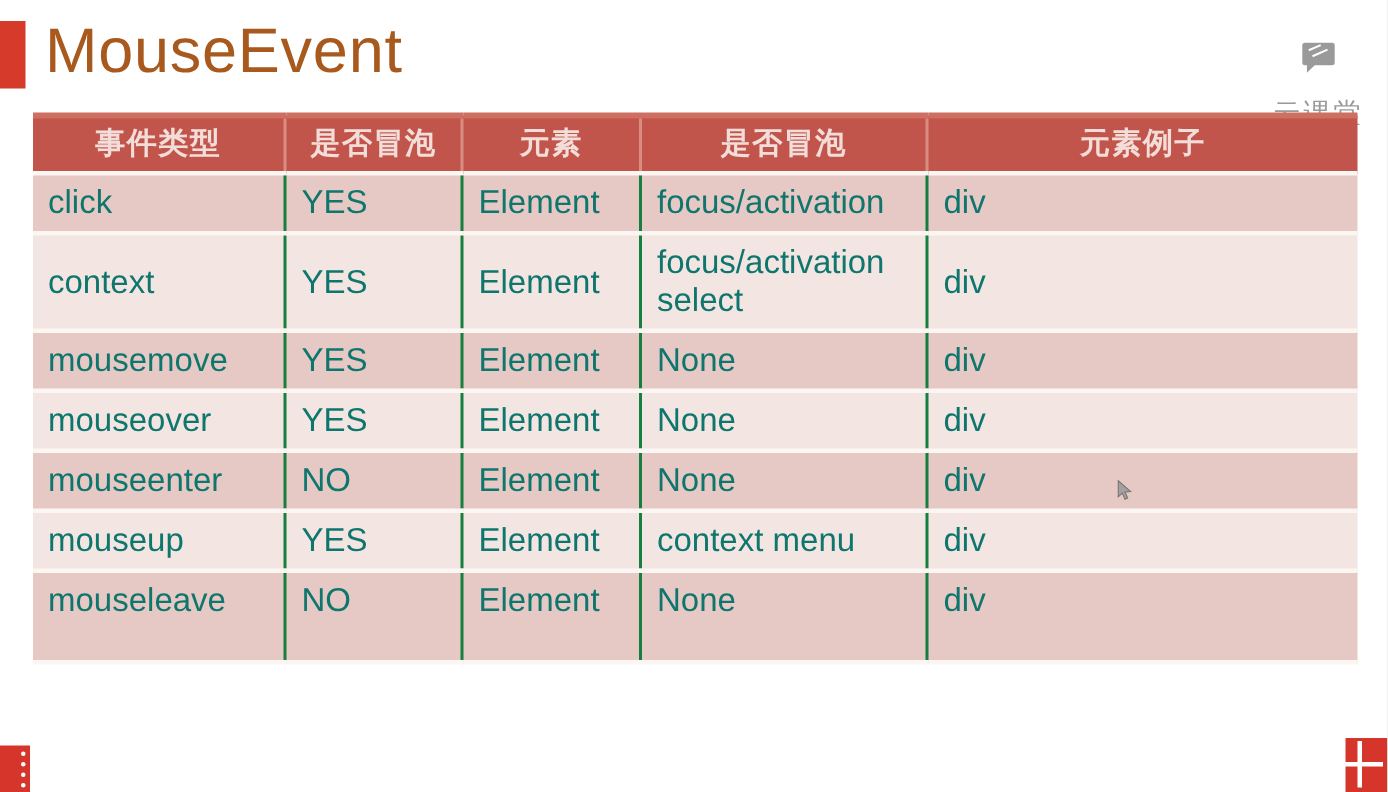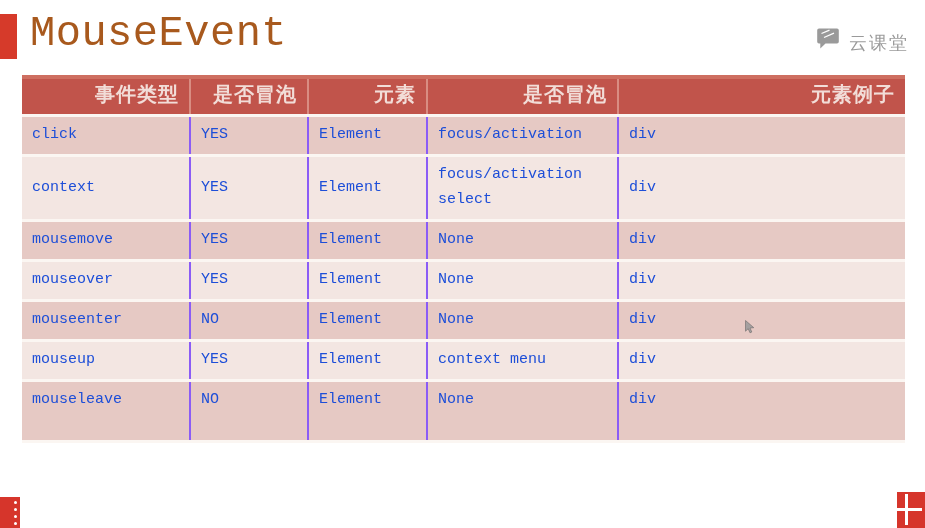--- a/index.html
+++ b/index.html
@@ -1,75 +1,76 @@
 <!DOCTYPE html>
 <html><head>
 <meta charset="utf-8">
 <style>
   html,body { margin:0; padding:0; background:#e8e8e8; }
   .slide {
     position: relative;
     width: 925px; height: 528px;
     background: #ffffff;
     overflow: hidden;
-    font-family: Liberation Mono, monospace;
+    font-family: Liberation Sans, sans-serif;
     margin: 0 auto;
   }
 
   
   .accent-bar {
     position: absolute; left: 0; top: 14px;
     width: 17px; height: 45px;
     background: #d63a2a;
   }
   .slide-title {
     position: absolute; left: 30px; top: 8px;
     font-size: 42px; line-height: 52px;
     color: #a8591d; font-weight: 400;
     letter-spacing: 0.5px;
     margin: 0;
   }
 
   
   .brand {
     position: absolute; right: 16px; top: 27px;
-    display: flex; align-items: flex-end; gap: 8px;
+    display: flex; align-items: center; gap: 8px;
     color: #9a9a9a;
+    flex-direction: column;
   }
   .brand-name { font-size: 18px; letter-spacing: 2px; }
 
   
   .mouse-table {
     position: absolute; left: 22px; top: 75px;
     width: 883px;
     border-collapse: collapse;
     table-layout: fixed;
   }
   .mouse-table th {
     background: #c1544b;
     border-top: 4px solid #ce6f61;
     border-bottom: 3px solid #fbf6f2;
     color: #f2ddd8;
     font-size: 20px; font-weight: bold;
-    text-align: right;
+    text-align: center;
     padding: 3px 10px 4px;
     line-height: 28px;
     letter-spacing: 1px;
   }
   .mouse-table th + th { border-left: 2px solid #d98d82; }
   .mouse-table td {
-    font-size: 15px;
-    color: #1d4ed8;
+    font-size: 22px;
+    color: #0f766e;
     padding: 5px 10px 7px;
     line-height: 25px;
     border-bottom: 3px solid #fbf6f2;
     vertical-align: middle;
     white-space: pre-line;
   }
-  .mouse-table td + td { border-left: 2px solid #8b5cf6; }
+  .mouse-table td + td { border-left: 2px solid #15803d; }
   .mouse-table tbody tr:nth-child(odd)  { background: #e6c9c4; }
   .mouse-table tbody tr:nth-child(even) { background: #f3e6e2; }
   .mouse-table tbody tr:last-child td   { padding-bottom: 28px; }
 
   
   .cursor {
     position: absolute; left: 744px; top: 320px;
     width: 12px; height: 16px;
   }
 

